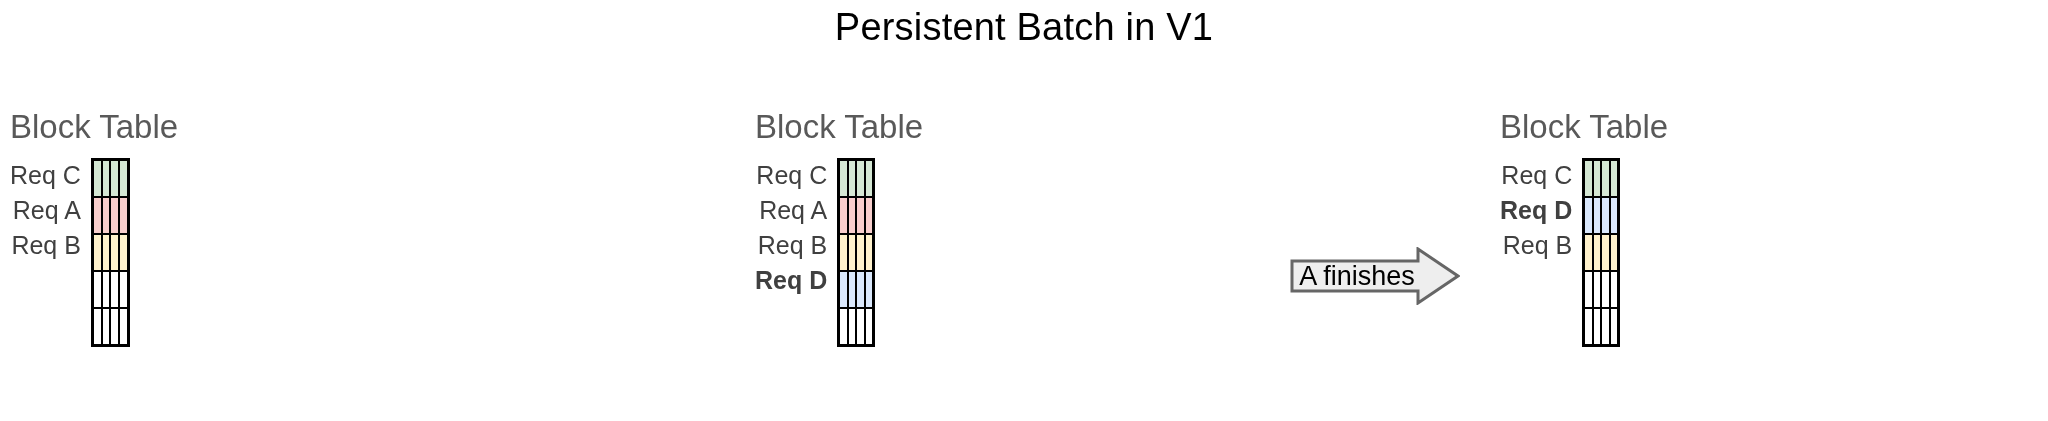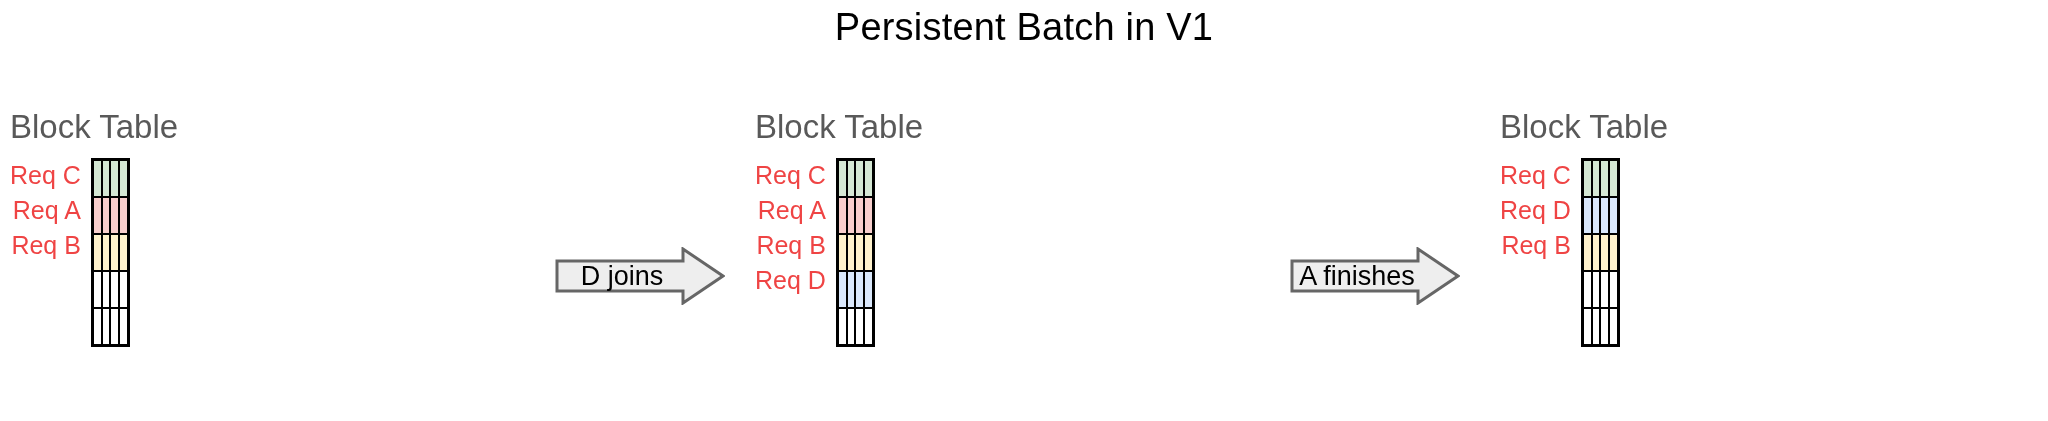--- a/index.html
+++ b/index.html
@@ -65,25 +65,25 @@
     display: flex;
     flex-direction: column;
     width: 108px;
     padding-right: 10px;
     box-sizing: border-box;
   }
   .row-label {
     height: 35px;
     line-height: 35px;
     font-size: 25px;
-    color: #ef4444;
+    color: #404040;
     text-align: right;
     white-space: nowrap;
   }
-  .row-label.bold { font-weight: 400; }
+  .row-label.bold { font-weight: 700; }
   .row-label.blank { visibility: hidden; }
 
   .grid {
     border-collapse: collapse;
     border-spacing: 0;
     table-layout: fixed;
     border: 3px solid #000000;
   }
   .grid td {
     width: 84px;
@@ -170,26 +170,20 @@
               <td class="c-empty"></td>
               <td class="c-empty"></td>
               <td class="c-empty"></td>
               <td class="c-empty"></td>
             </tr>
           </tbody>
         </table>
     </div>
   </div>
 
-  <div class="arrow" id="arrow-0" style="left:555px; top:247px;">
-    <svg viewBox="0 0 170 58" xmlns="http://www.w3.org/2000/svg">
-      <polygon points="2,14 128,14 128,2 168,29 128,56 128,44 2,44" fill="#eeeeee" stroke="#666666" stroke-width="3" stroke-linejoin="miter"></polygon>
-    </svg>
-    <div class="arrow-label">D joins</div>
-  </div>
 
   <div class="panel" id="panel-1" style="left:755px;">
     <div class="panel-heading">Block Table</div>
     <div class="panel-body">
       <div class="row-labels">
           <div class="row-label">Req C</div>
           <div class="row-label">Req A</div>
           <div class="row-label">Req B</div>
           <div class="row-label bold">Req D</div>
           <div class="row-label blank">&nbsp;</div>

